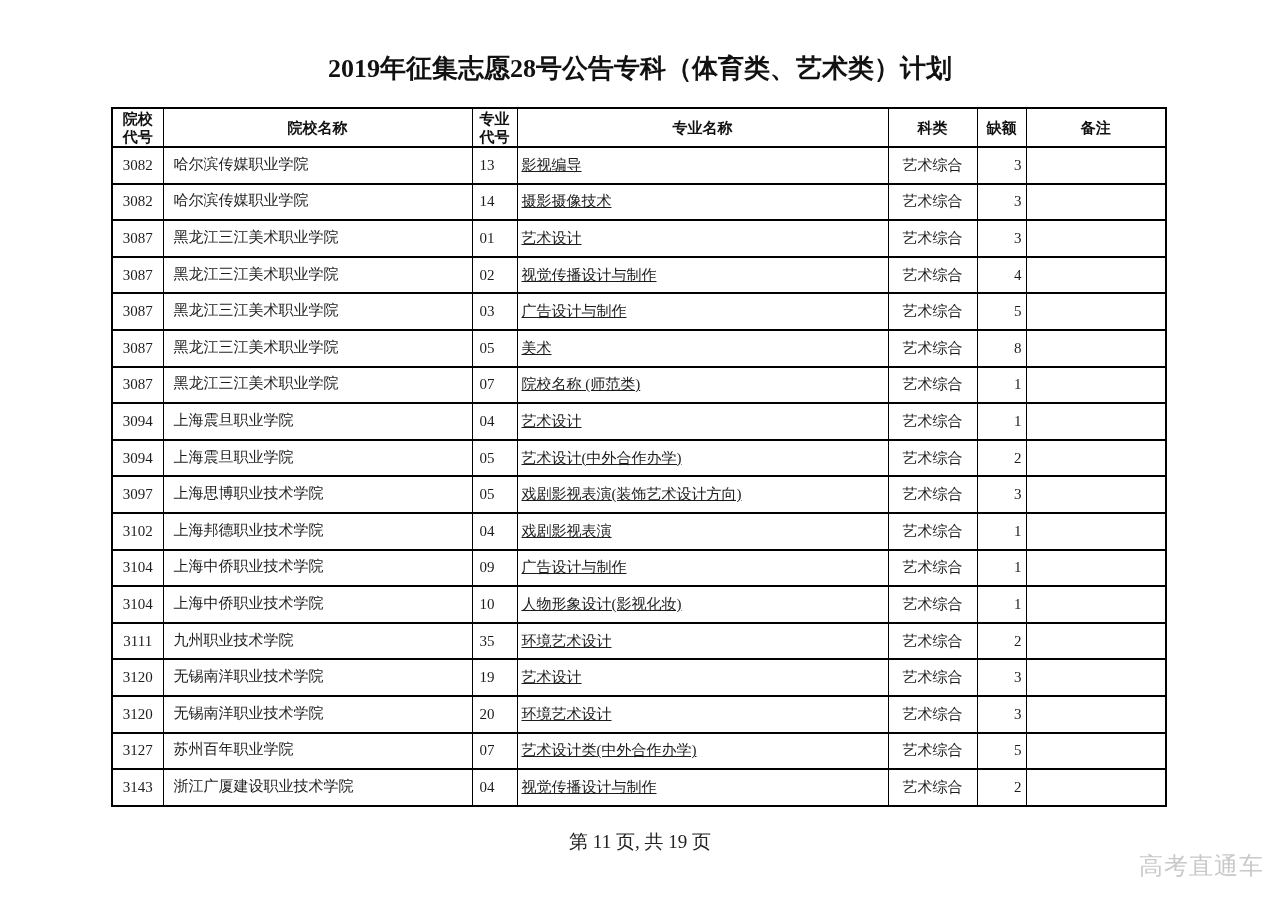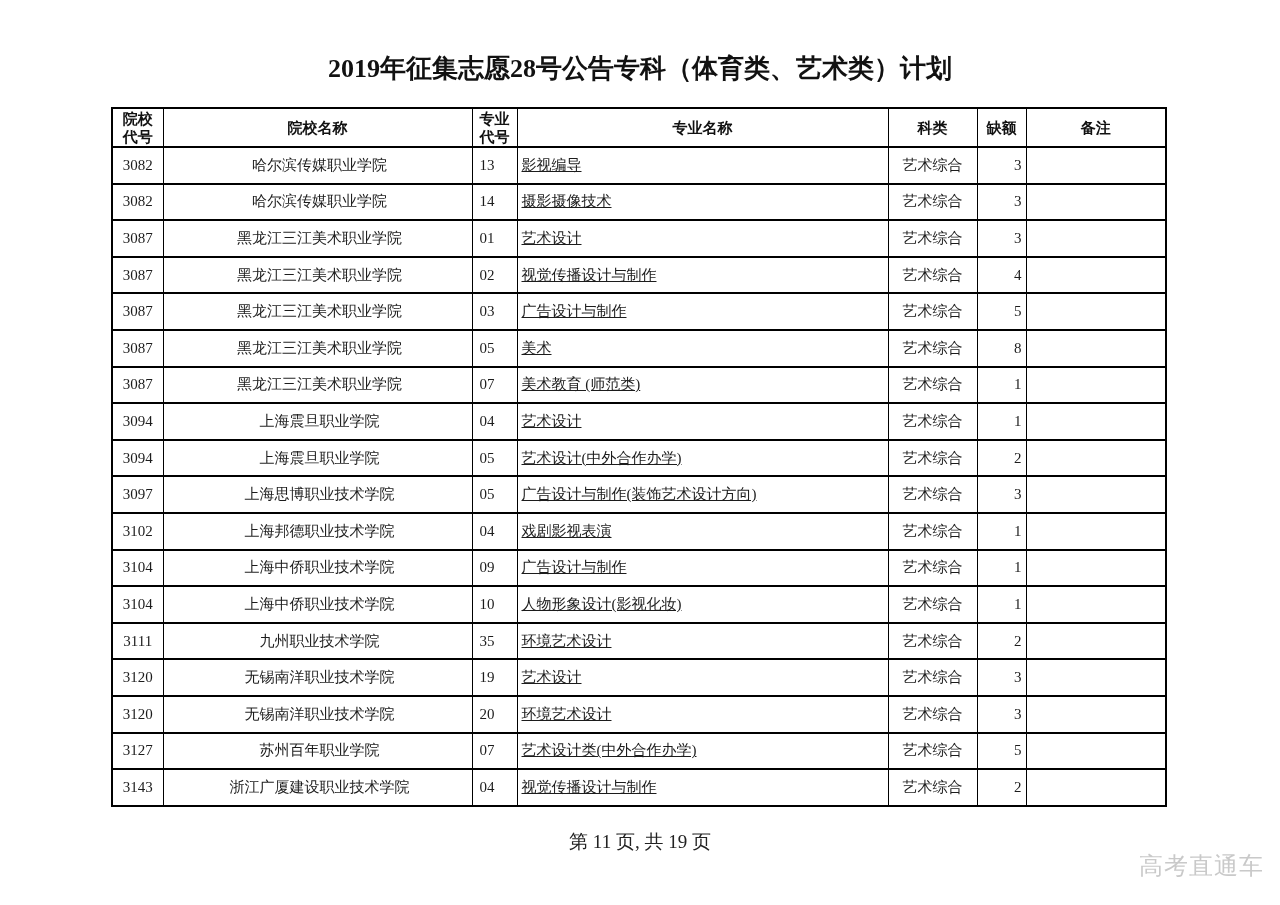--- a/index.html
+++ b/index.html
@@ -62,21 +62,21 @@
     line-height:17px;
   }
   col.w-ccode{width:51px;}
   col.w-cname{width:309px;}
   col.w-mcode{width:45px;}
   col.w-mname{width:371px;}
   col.w-cat{width:89px;}
   col.w-vac{width:49px;}
   col.w-note{width:140px;}
   td.c-code{text-align:center;}
-  td.c-name{text-align:center;padding-left:4px;}
+  td.c-name{text-align:left;padding-left:10px;font-family:Liberation Mono, monospace;}
   td.m-code{padding-left:7px;}
   td.m-name{text-align:left;padding-left:4px;text-decoration:underline;}
   td.cat{text-align:center;}
   td.vac{text-align:right;padding-right:4px;}
   td.note{text-align:left;}
   .page-footer{
     position:absolute;
     top:829px;left:0;width:100%;
     text-align:center;
     font-size:19px;
@@ -174,21 +174,21 @@
           <td class="m-code">05</td>
           <td class="m-name">美术</td>
           <td class="cat">艺术综合</td>
           <td class="vac">8</td>
           <td class="note"></td>
         </tr>
         <tr>
           <td class="c-code">3087</td>
           <td class="c-name">黑龙江三江美术职业学院</td>
           <td class="m-code">07</td>
-          <td class="m-name">美术教育 (师范类)</td>
+          <td class="m-name">院校名称 (师范类)</td>
           <td class="cat">艺术综合</td>
           <td class="vac">1</td>
           <td class="note"></td>
         </tr>
         <tr>
           <td class="c-code">3094</td>
           <td class="c-name">上海震旦职业学院</td>
           <td class="m-code">04</td>
           <td class="m-name">艺术设计</td>
           <td class="cat">艺术综合</td>
@@ -201,21 +201,21 @@
           <td class="m-code">05</td>
           <td class="m-name">艺术设计(中外合作办学)</td>
           <td class="cat">艺术综合</td>
           <td class="vac">2</td>
           <td class="note"></td>
         </tr>
         <tr>
           <td class="c-code">3097</td>
           <td class="c-name">上海思博职业技术学院</td>
           <td class="m-code">05</td>
-          <td class="m-name">广告设计与制作(装饰艺术设计方向)</td>
+          <td class="m-name">戏剧影视表演(装饰艺术设计方向)</td>
           <td class="cat">艺术综合</td>
           <td class="vac">3</td>
           <td class="note"></td>
         </tr>
         <tr>
           <td class="c-code">3102</td>
           <td class="c-name">上海邦德职业技术学院</td>
           <td class="m-code">04</td>
           <td class="m-name">戏剧影视表演</td>
           <td class="cat">艺术综合</td>

